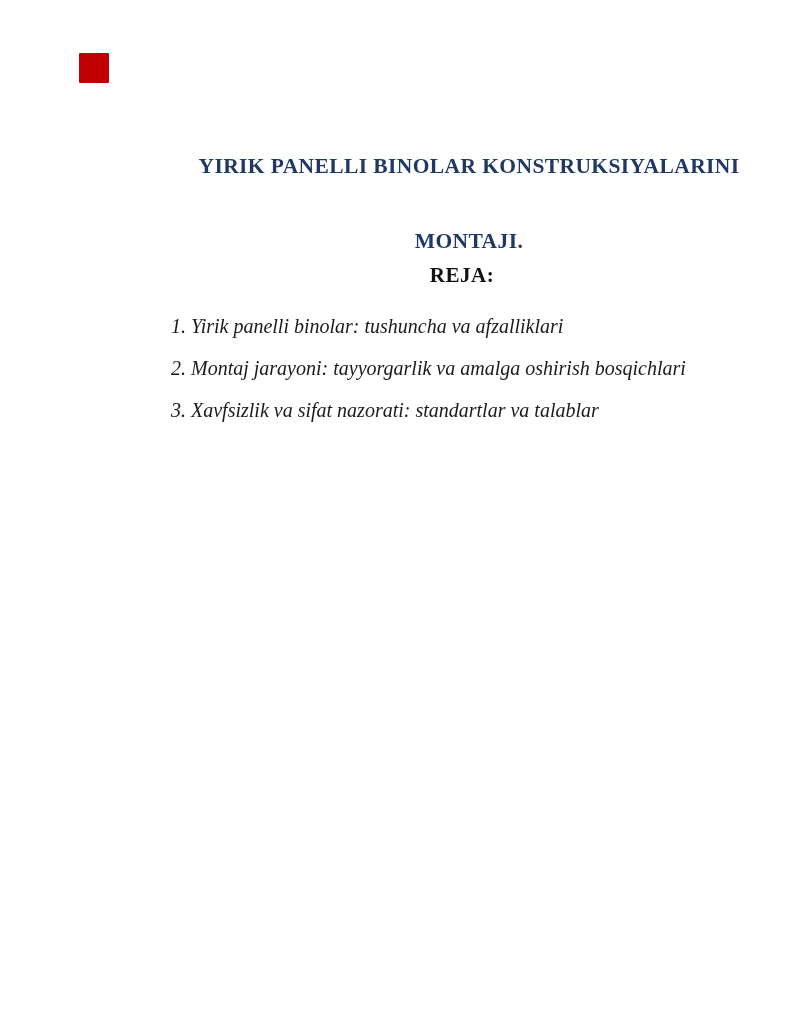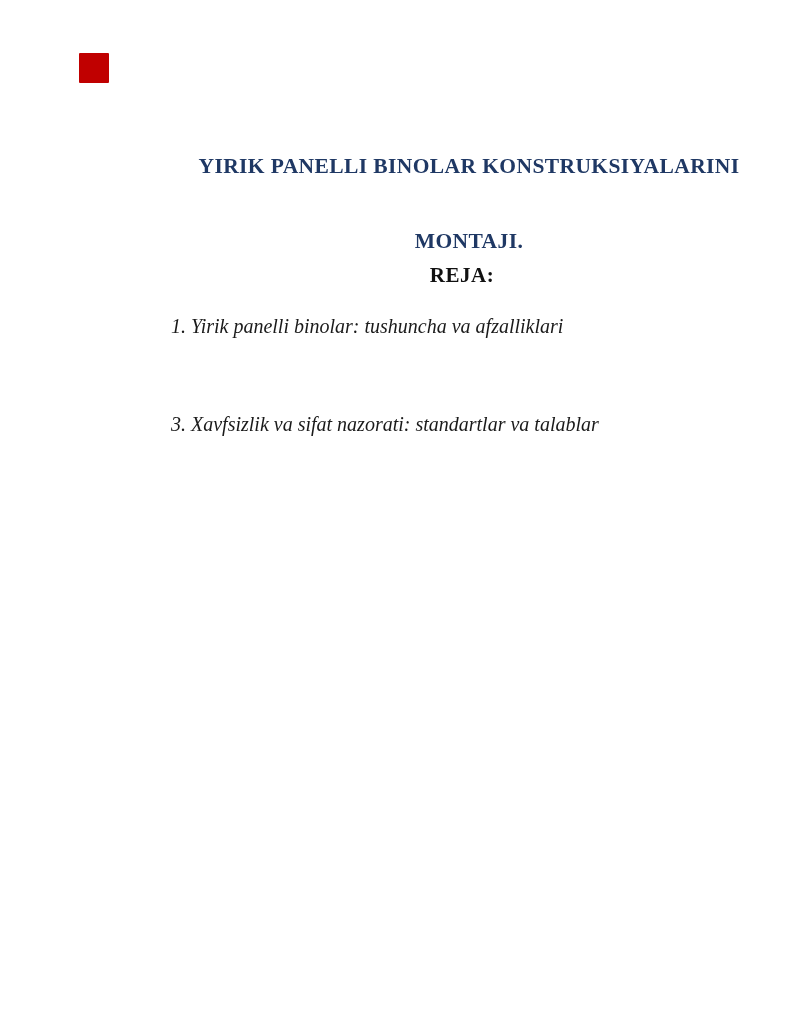--- a/index.html
+++ b/index.html
@@ -48,21 +48,21 @@
     left: 110px;
     right: 60px;
     font-style: italic;
     font-size: 20px;
     line-height: 24px;
     color: #1a1a1a;
     white-space: nowrap;
   }
   .item-1 { top: 253px; }
   .item-2 { top: 295px; }
-  .item-3 { top: 351px; }
+  .item-3 { top: 337px; }
   .footer-bar {
     position: absolute;
     left: 95px;
     top: 1028px;
     width: 617px;
     height: 7px;
   }
 </style>
 </head>
 <body>
@@ -73,18 +73,19 @@
 
   <h1 class="doc-title" style="color: rgb(31, 56, 100);">
     <span class="title-line">YIRIK PANELLI BINOLAR KONSTRUKSIYALARINI</span>
     <span class="title-line">MONTAJI.</span>
   </h1>
 
   <h2 class="section-heading">REJA:</h2>
 
   <div class="outline-item item-1">1. Yirik panelli binolar: tushuncha va afzalliklari</div>
 
+  <div class="outline-item item-2">2. Montaj jarayoni: tayyorgarlik va amalga oshirish bosqichlari</div>
 
   <div class="outline-item item-3">3. Xavfsizlik va sifat nazorati: standartlar va talablar</div>
 
   <div class="footer-bar" style="background: rgb(58, 102, 167);"></div>
 
 </div>
 
 </body></html>

